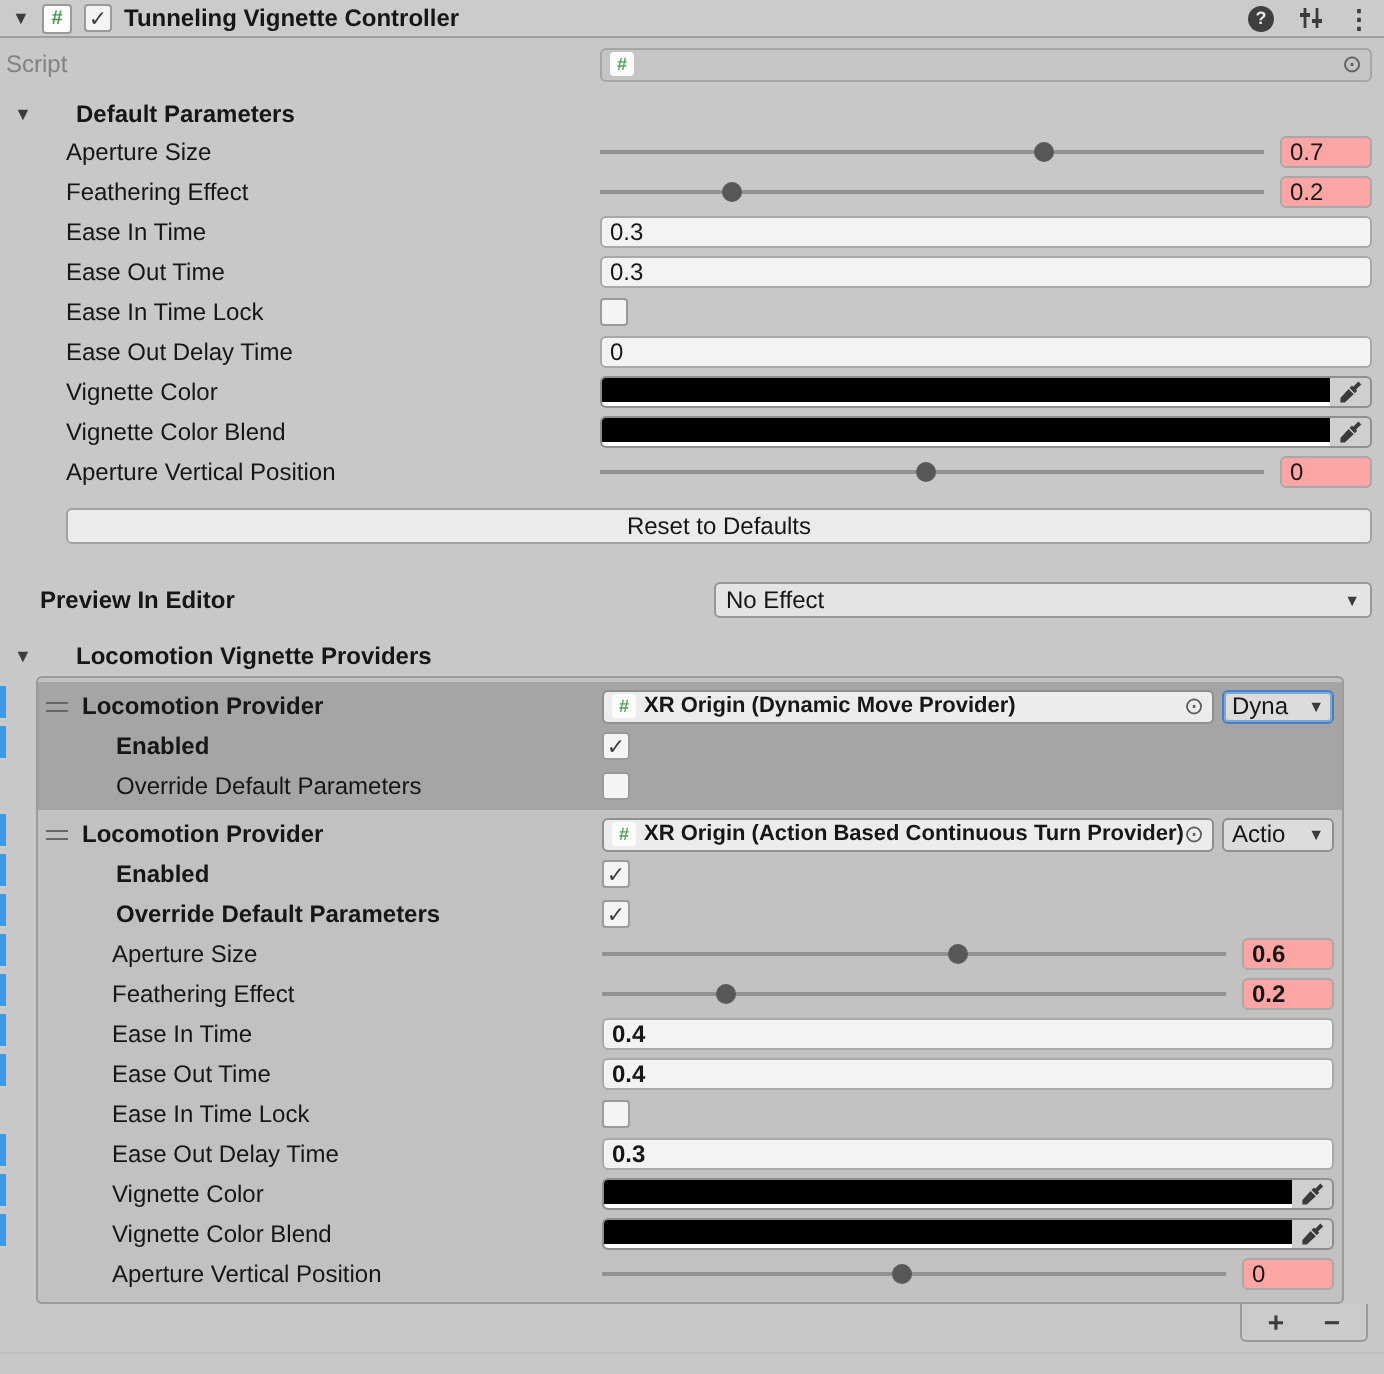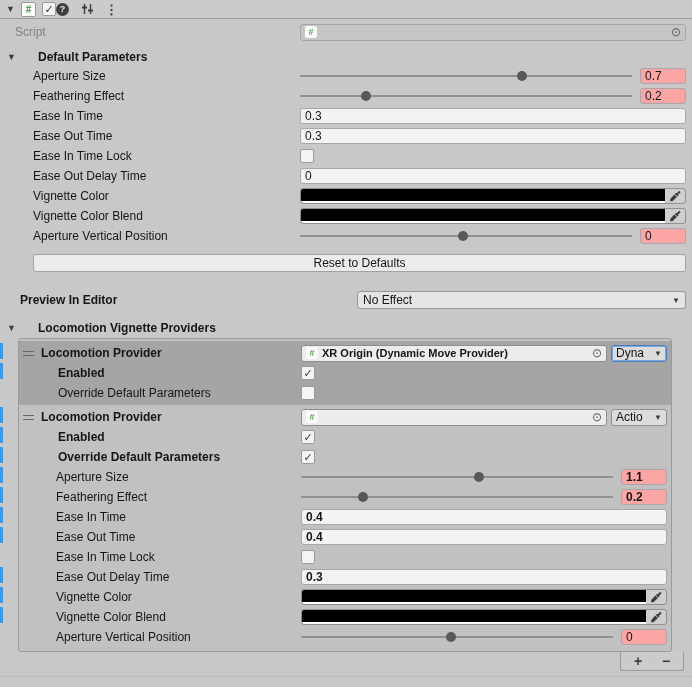--- a/index.html
+++ b/index.html
@@ -52,21 +52,21 @@
   }
   .colorfield {
     flex:1; height:16px; border:1px solid #8f8f8f; border-radius:3px; overflow:hidden;
     display:flex; background:#cfcfcf;
   }
   .swatch { flex:1; position:relative; }
   .alpha-strip { position:absolute; left:0; right:0; bottom:0; height:2px; }
   .eyedrop { width:20px; flex:none; display:flex; align-items:center; justify-content:center; }
   
   .script-row { margin-top:4px; height:18px; display:flex; align-items:center; }
-  .script-row .lbl { color:#828282; padding-left:15px; }
+  .script-row .lbl { color:#828282; padding-left:3px; }
   .script-field {
     flex:1; margin-right:6px; height:17px; background:#c5c5c5; border:1px solid #a6a6a6;
     border-radius:3px; display:flex; align-items:center; padding:0 4px; color:#8d8d8d;
   }
   .mini-badge { width:12px; height:12px; background:#fbfbfb; border-radius:2px; color:#58a25e;
     font-weight:bold; font-size:9px; display:flex; align-items:center; justify-content:center;
     margin-right:4px; flex:none; }
   .picker { margin-left:auto; color:#5c5c5c; font-size:12px; line-height:1; }
   .sect-fold { margin-top:7px; height:18px; display:flex; align-items:center; padding-left:7px;
     font-weight:bold;gap:19px; }
@@ -123,20 +123,21 @@
   
   .ovr-bar { position:absolute; left:0; width:3px; background:#3b99e8; }
 </style>
 </head>
 <body>
 
 <div class="comp-header">
   <span class="fold"></span>
   <span class="script-badge">#</span>
   <span class="cb checked"></span>
+  <span class="comp-title">Tunneling Vignette Controller</span>
   <span class="hdr-icons">
     <span class="help-ic">?</span>
     <svg width="14" height="14">
       <path d="M4.5 2v10 M10.5 2v10" stroke="#3c3c3c" stroke-width="1.4" fill="none"></path>
       <path d="M2 5.5h5 M8 8.5h5" stroke="#3c3c3c" stroke-width="2" fill="none"></path>
     </svg>
     <span class="kebab">⋮</span>
   </span>
 </div>
 
@@ -288,20 +289,21 @@
 
   <div class="blk">
     <div class="row">
       <span class="lbl b">
           <span class="handle"></span>
           <span>Locomotion Provider</span>
         </span>
       <div class="ctrl2">
         <div class="objfield">
           <span class="mini-badge">#</span>
+          <span class="objtxt">XR Origin (Action Based Continuous Turn Provider)</span>
           <span class="picker">⊙</span>
         </div>
         <div class="mini-dd">
           <span>Actio</span>
           <span class="arrow"></span>
         </div>
       </div>
     </div>
     <div class="row">
       <span class="lbl b ind">Enabled</span>
@@ -315,21 +317,21 @@
           <span class="cb checked"></span>
         </div>
     </div>
 
     <div class="row">
       <span class="lbl sub">Aperture Size</span>
       <div class="ctrl2">
         <div class="slider-track">
             <span class="knob" style="left:57%"></span>
           </div>
-        <span class="valbox b">1.1</span>
+        <span class="valbox b">0.6</span>
       </div>
     </div>
     <div class="row">
       <span class="lbl sub">Feathering Effect</span>
       <div class="ctrl2">
         <div class="slider-track">
             <span class="knob" style="left:20%"></span>
           </div>
         <span class="valbox b">0.2</span>
       </div>

